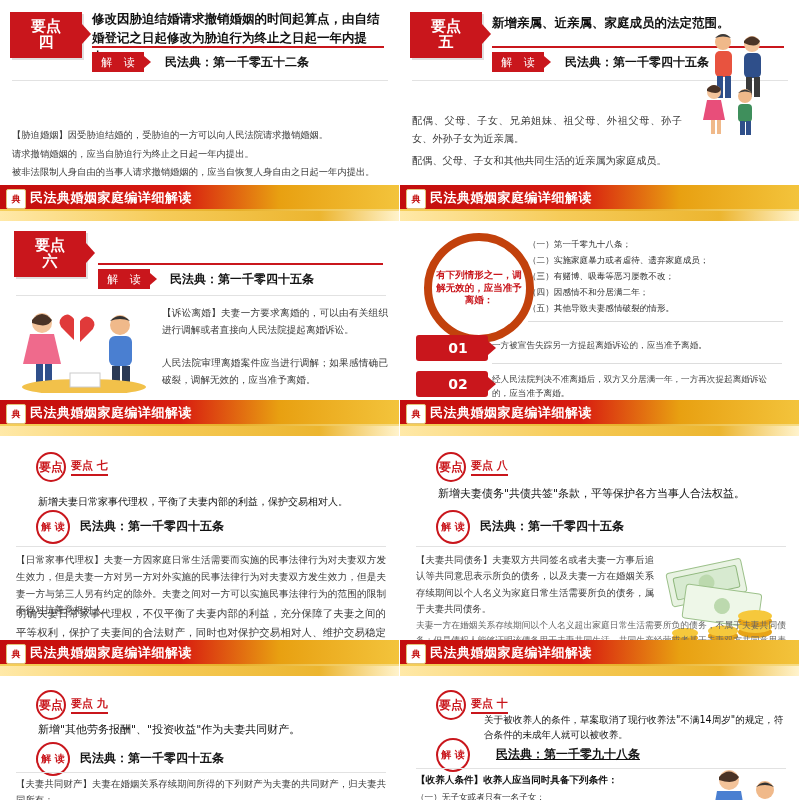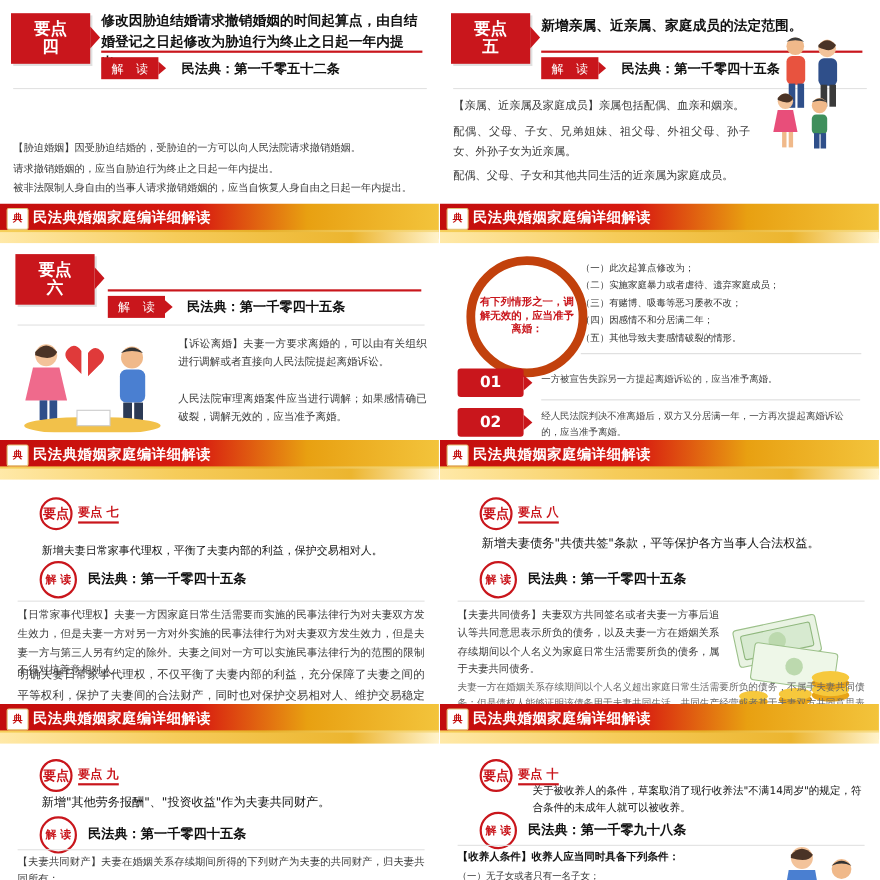--- a/index.html
+++ b/index.html
@@ -74,21 +74,21 @@
   }
   .body-text{
     position:absolute;font-size:9.3px;color:#3a3a3a;line-height:1.75;
     text-align:justify;
   }
   .divider{position:absolute;height:1px;background:#e2e2e2;}
   
   .pill{
     position:absolute;width:60px;height:26px;background:#c9161c;color:#fff;
     border-radius:3px;font-size:14px;font-weight:bold;
-    display:flex;align-items:center;justify-content:center;
+    display:flex;align-items:center;justify-content:center;padding-left:12px;
   }
   .pill:after{
     content:"";position:absolute;right:-8px;top:6px;
     border-top:7px solid transparent;border-bottom:7px solid transparent;
     border-left:8px solid #c9161c;
   }
   .pilltext{position:absolute;font-size:8.6px;color:#444;line-height:1.6;}
   .pillrule{position:absolute;height:1px;background:#ddd;}
   .circ{
     position:absolute;border:8px solid #c2410c;border-radius:50%;
@@ -170,21 +170,20 @@
         <rect x="27" y="94" width="4" height="14" fill="#f0b98a"></rect>
 
         <circle cx="55" cy="70" r="7" fill="#f0b98a"></circle>
         <path d="M48 67 q7 -7 14 0 q-7 -3 -14 0z" fill="#3b3b3b"></path>
         <rect x="48" y="78" width="14" height="18" rx="4" fill="#3f8f5c"></rect>
         <rect x="50" y="95" width="5" height="14" fill="#2f4f8a"></rect>
         <rect x="56" y="95" width="5" height="14" fill="#2f4f8a"></rect>
       </svg>
     </div>
 
-    <div class="body-text" style="left:12px;top:88px;width:270px;font-size:10.2px;">【亲属、近亲属及家庭成员】亲属包括配偶、血亲和姻亲。</div>
     <div class="body-text" style="left:12px;top:112px;width:270px;font-size:10.2px;">配偶、父母、子女、兄弟姐妹、祖父母、外祖父母、孙子女、外孙子女为近亲属。</div>
     <div class="body-text" style="left:12px;top:152px;width:376px;font-size:10.2px;">配偶、父母、子女和其他共同生活的近亲属为家庭成员。</div>
   </div>
 
   <div class="slide">
     <div class="ribbon">
       <div class="logo">典</div>
       <div class="htitle">民法典婚姻家庭编详细解读</div>
     </div>
     <div class="goldband"></div>
@@ -227,21 +226,21 @@
 
   <div class="slide">
     <div class="ribbon">
       <div class="logo">典</div>
       <div class="htitle">民法典婚姻家庭编详细解读</div>
     </div>
     <div class="goldband"></div>
 
     <div class="circ" style="left:24px;top:48px;width:86px;height:86px;padding:4px;">有下列情形之一，调解无效的，应当准予离婚：</div>
 
-    <div class="condlist" style="left:128px;top:52px;width:255px;">（一）此次起算点修改为；</div>
+    <div class="condlist" style="left:128px;top:52px;width:255px;">（一）第一千零九十八条；</div>
     <div class="condlist" style="left:128px;top:68px;width:255px;">（二）实施家庭暴力或者虐待、遗弃家庭成员；</div>
     <div class="condlist" style="left:128px;top:84px;width:255px;">（三）有赌博、吸毒等恶习屡教不改；</div>
     <div class="condlist" style="left:128px;top:100px;width:255px;">（四）因感情不和分居满二年；</div>
     <div class="condlist" style="left:128px;top:116px;width:255px;">（五）其他导致夫妻感情破裂的情形。</div>
     <div class="pillrule" style="left:128px;top:136px;width:255px;"></div>
 
     <div class="pill" style="left:16px;top:150px;">01</div>
     <div class="pilltext" style="left:92px;top:154px;width:290px;">一方被宣告失踪另一方提起离婚诉讼的，应当准予离婚。</div>
     <div class="pillrule" style="left:92px;top:178px;width:290px;"></div>
 
@@ -338,21 +337,21 @@
       <div class="htitle">民法典婚姻家庭编详细解读</div>
     </div>
     <div class="goldband"></div>
 
     <div class="kp-inline" style="left:36px;top:50px;">
       <div class="kp-circle">要点</div>
       <div class="kp-label">要点 十</div>
     </div>
     <div class="headline" style="left:84px;top:72px;width:300px;font-weight:normal;font-size:9.6px;line-height:1.6;">关于被收养人的条件，草案取消了现行收养法"不满14周岁"的规定，符合条件的未成年人就可以被收养。</div>
     <div class="jiedu-circle" style="left:36px;top:98px;">解 读</div>
-    <div class="lawline" style="left:80px;top:106px;">民法典：第一千零九十八条</div>
+    <div class="lawline" style="left:96px;top:106px;text-decoration:underline;">民法典：第一千零九十八条</div>
     <div class="divider" style="left:16px;top:128px;width:370px;"></div>
 
     <div class="fig" style="left:295px;top:120px;width:100px;height:80px;">
       <svg width="100" height="80" viewBox="0 0 100 80">
         <circle cx="34" cy="20" r="10" fill="#f3c39a"></circle>
         <path d="M24 17 q10 -11 20 0 q-4 8 -20 3z" fill="#4a3326"></path>
         <path d="M22 31 h24 l6 34 h-36z" fill="#4a7fd1"></path>
         <circle cx="70" cy="30" r="9" fill="#f0b98a"></circle>
         <path d="M61 27 q9 -9 18 0 q-9 -4 -18 0z" fill="#333"></path>
         <rect x="60" y="40" width="20" height="26" rx="5" fill="#f2b63c"></rect>

